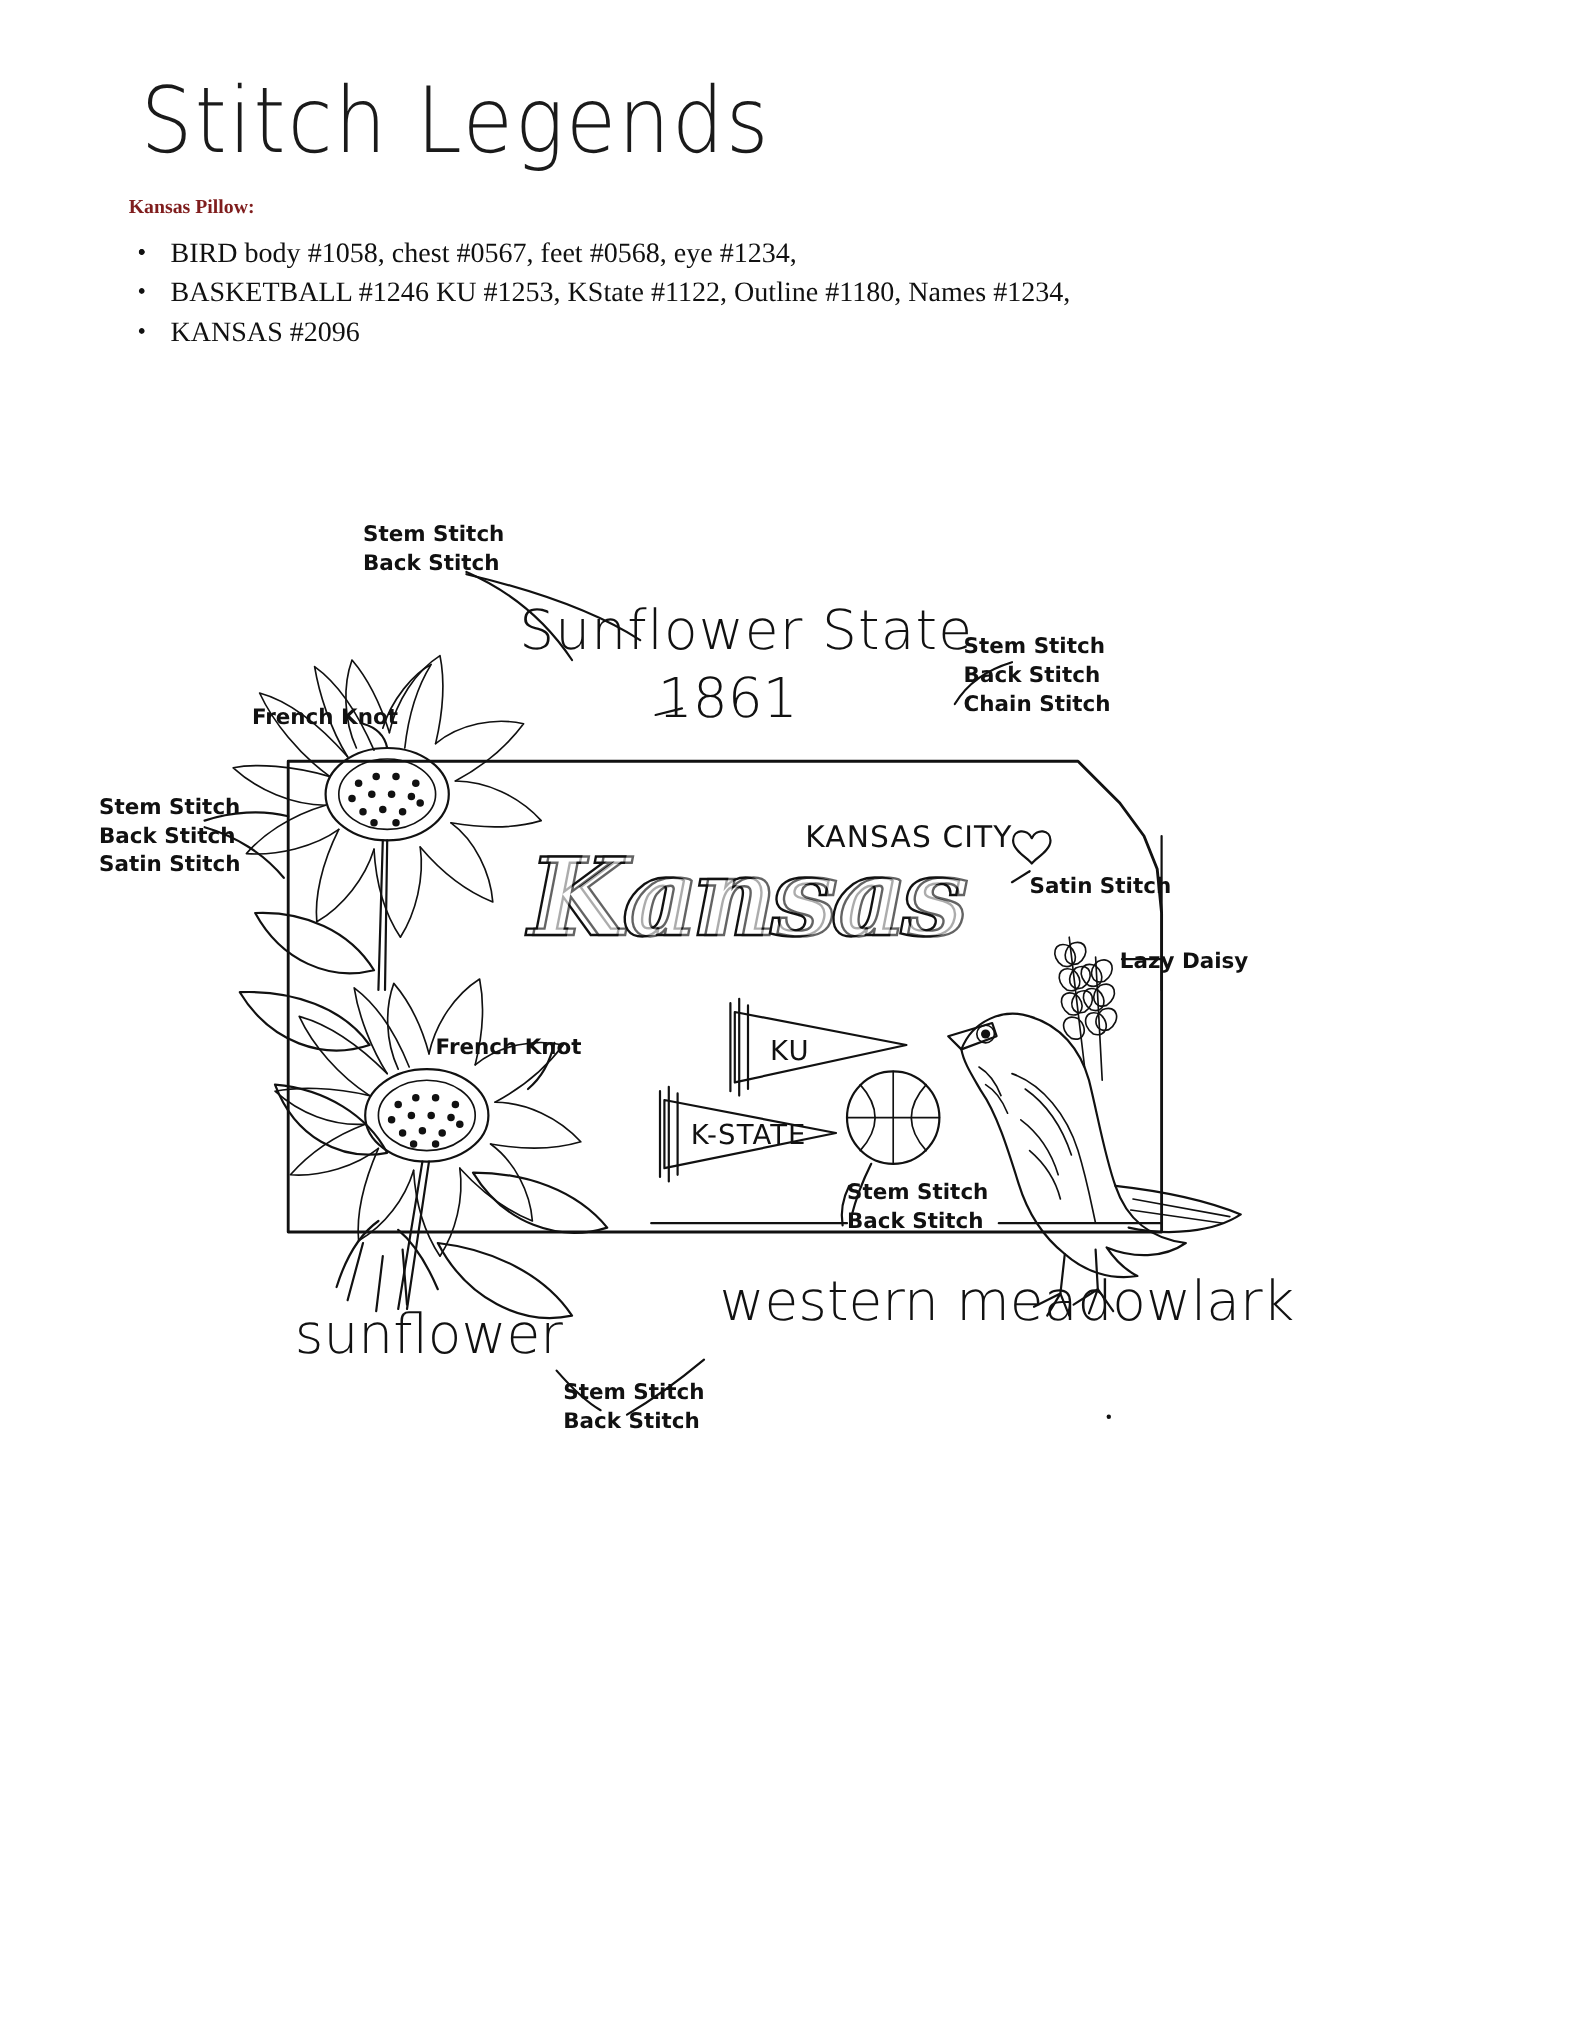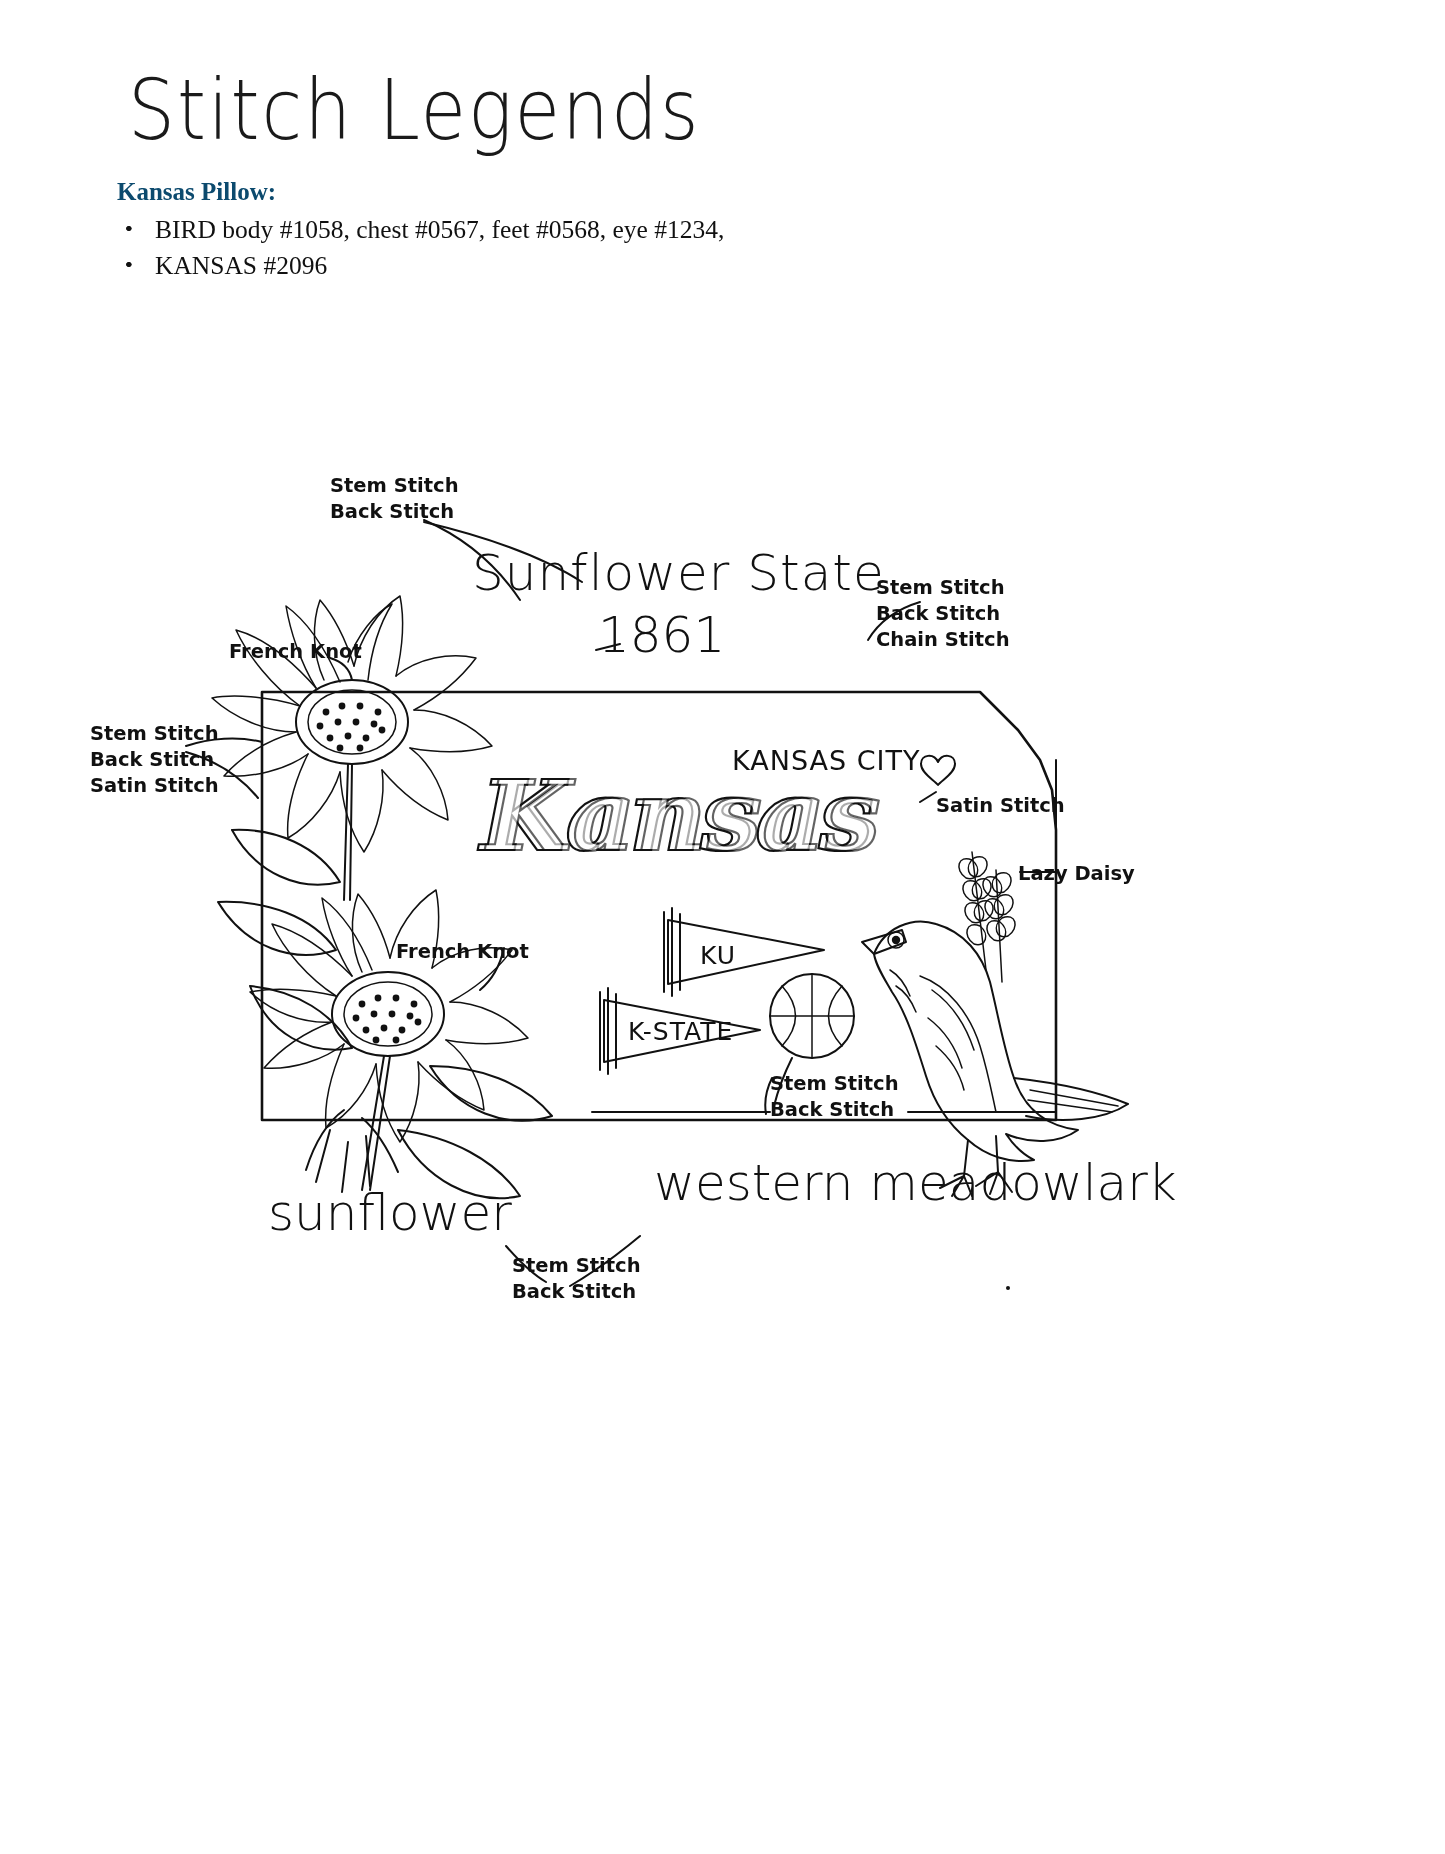--- a/index.html
+++ b/index.html
@@ -31,22 +31,22 @@
     transform: scaleY(1.12);
     transform-origin: left top;
   }
 
   .legend-heading {
     position: absolute;
     left: 117px;
     top: 178px;
     font-family: "Liberation Serif", serif;
     font-weight: bold;
-    font-size: 25px;
-    color: #0c4a6e;
+    font-size: 18px;
+    color: #7f1d1d;
   }
 
   .legend-list {
     position: absolute;
     left: 117px;
     top: 212px;
     width: 1100px;
     margin: 0;
     padding: 0;
     list-style: none;
@@ -143,20 +143,21 @@
 <ul class="legend-list">
   <li>
     <span class="bullet">•</span>
   </li>
   <li>
     <span class="bullet">•</span>
     <span>BIRD body #1058, chest #0567, feet #0568, eye #1234,</span>
   </li>
   <li>
     <span class="bullet">•</span>
+    <span>BASKETBALL #1246 KU #1253,  KState #1122, Outline #1180, Names #1234,</span>
   </li>
   <li>
     <span class="bullet">•</span>
     <span>KANSAS #2096</span>
   </li>
 </ul>
 
 <div id="illustration">
 <svg width="1445" height="930" viewBox="0 0 1445 930" xmlns="http://www.w3.org/2000/svg">
 

